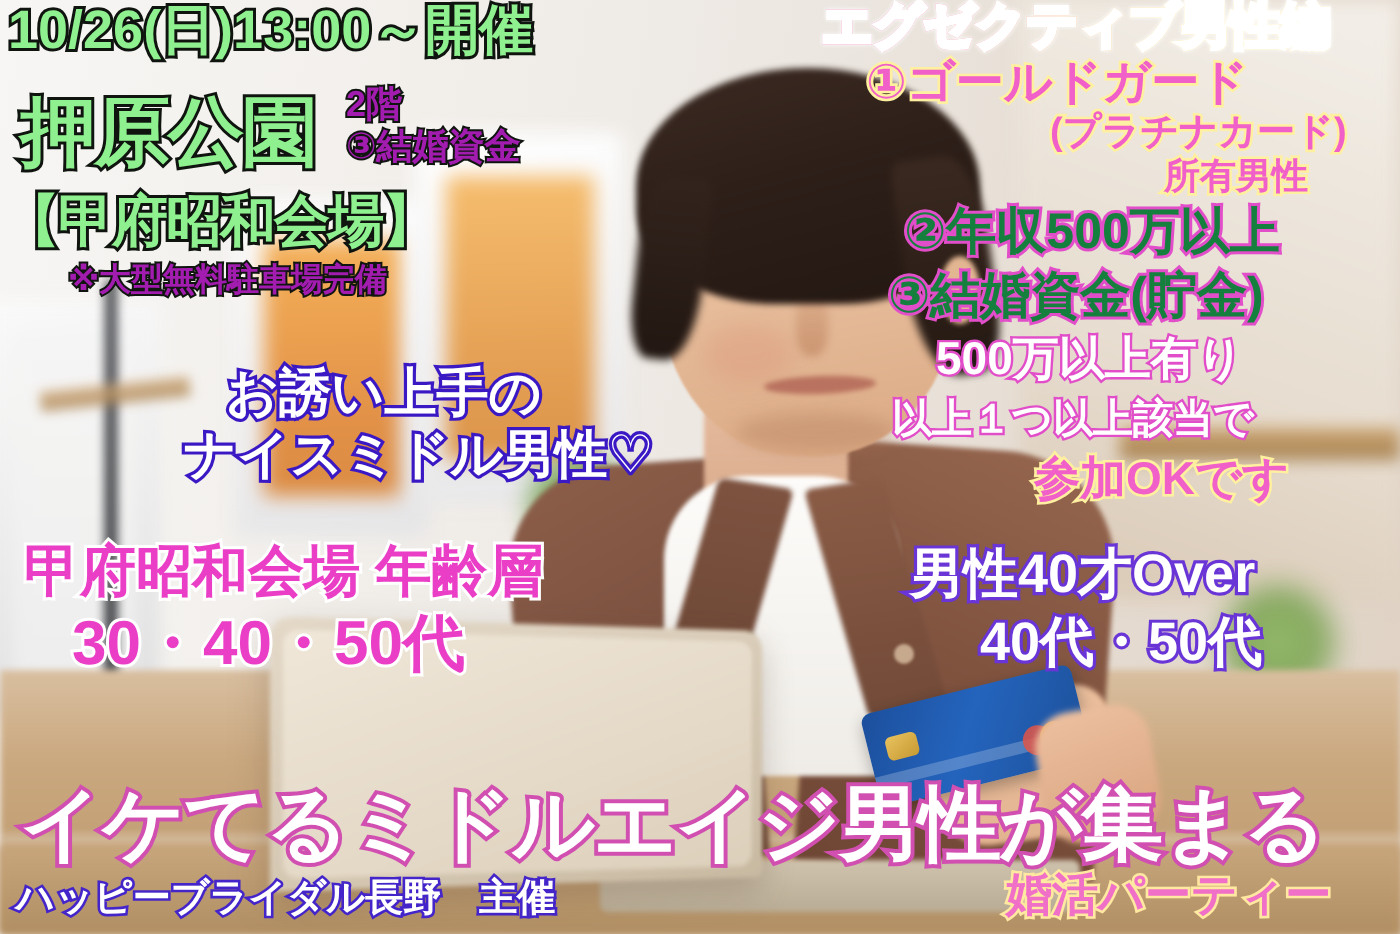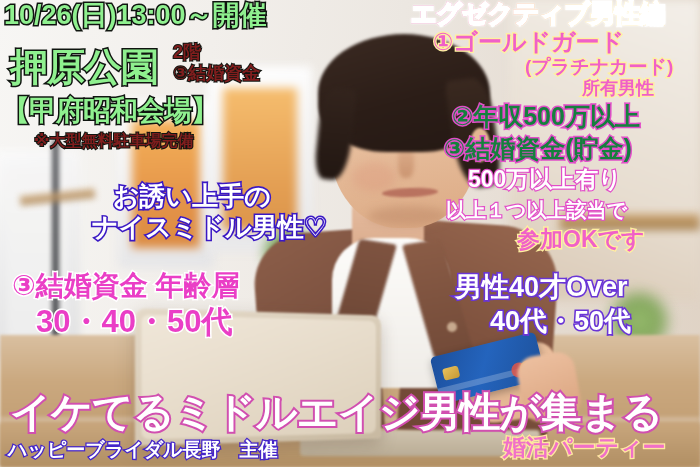--- a/index.html
+++ b/index.html
@@ -253,21 +253,21 @@
   
   .t { position:absolute; white-space:nowrap; font-weight:bold; line-height:1; }
 
   
   .green {
     color:#8ff08f;
     -webkit-text-stroke: 3px #101510;
     paint-order: stroke fill;
     text-shadow: 0 0 1px #101510;
   }
-  .green-sm { color:#7f1d1d; -webkit-text-stroke:2px #101510; paint-order: stroke fill; }
+  .green-sm { color:#a21caf; -webkit-text-stroke:2px #101510; paint-order: stroke fill; }
 
   
   .grad-gold {
     background: linear-gradient(92deg,#f04fae 0%,#f06ab0 18%,#f7a05f 46%,#ffd86b 68%,#ffe98e 84%,#ffd060 100%);
     -webkit-background-clip: text; background-clip: text; color: transparent;
     -webkit-text-stroke: 2.6px #ffffff;
     paint-order: stroke fill;
     filter: drop-shadow(0 0 1px rgba(255,255,255,.9));
     text-align: center;
   }
@@ -384,21 +384,21 @@
   <div class="t green-sm" style="left:173px; top:43px; font-size:18px;">2階</div>
   <div class="t green-sm" style="left:173px; top:64px; font-size:18px;">③結婚資金</div>
 
   <div class="t green" style="left:2px; top:97px; font-size:28px; letter-spacing:-1px;">【甲府昭和会場】</div>
 
   <div class="t green-sm" style="left:34px; top:133px; font-size:16px;">※大型無料駐車場完備</div>
 
   <div class="t white-blue" style="left:113px; top:183px; font-size:26px;">お誘い上手の</div>
   <div class="t white-blue" style="left:92px; top:214px; font-size:26px;">ナイスミドル男性♡</div>
 
-  <div class="t mag-white" style="left:12px; top:272px; font-size:28px;">③結婚資金 年齢層</div>
+  <div class="t mag-white" style="left:12px; top:272px; font-size:28px;">甲府昭和会場 年齢層</div>
   <div class="t mag-white" style="left:36px; top:306px; font-size:31px;">30・40・50代</div>
 
   <div class="t white-purple" style="left:455px; top:274px; font-size:27px;">男性40才Over</div>
   <div class="t white-purple" style="left:490px; top:308px; font-size:27px;">40代・50代</div>
 
   <div class="t grad-gold" style="left:411px; top:1px; font-size:25px;">エグゼクティブ男性編</div>
 
   <div class="t mag-yellow2" style="left:433px; top:30px; font-size:24px;">①ゴールドガード</div>
   <div class="t mag-yellow2" style="left:525px; top:57px; font-size:19px;">(プラチナカード)</div>
   <div class="t mag-yellow2" style="left:582px; top:79px; font-size:18px;">所有男性</div>

